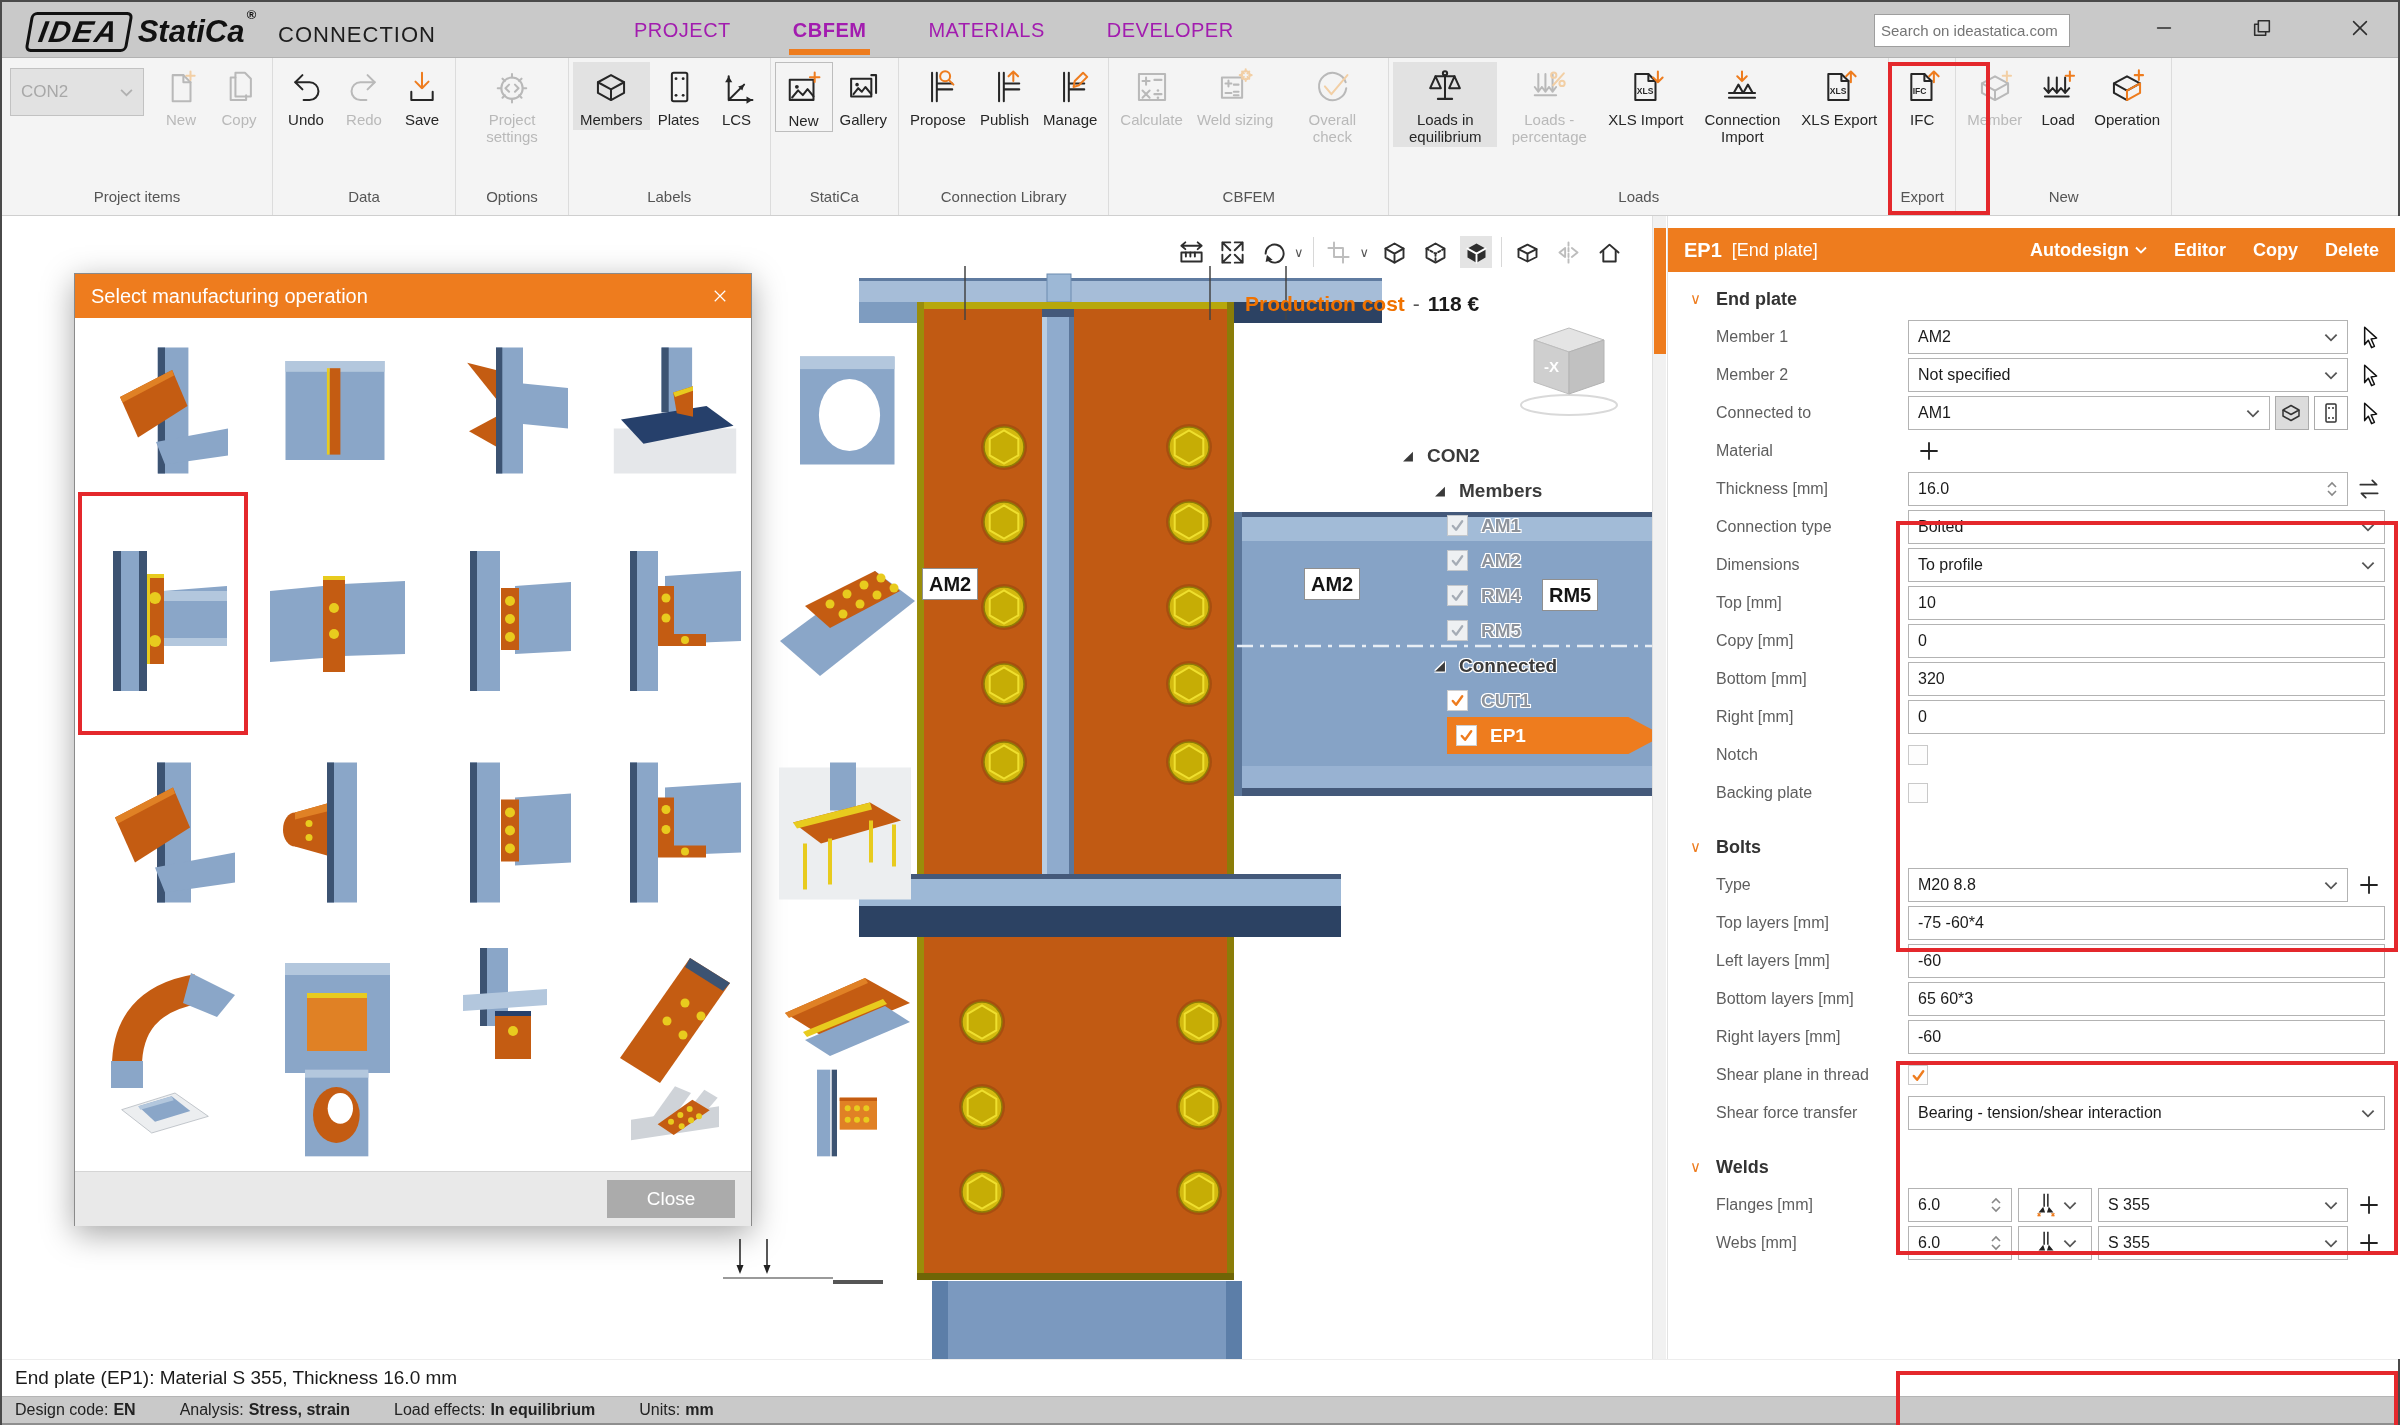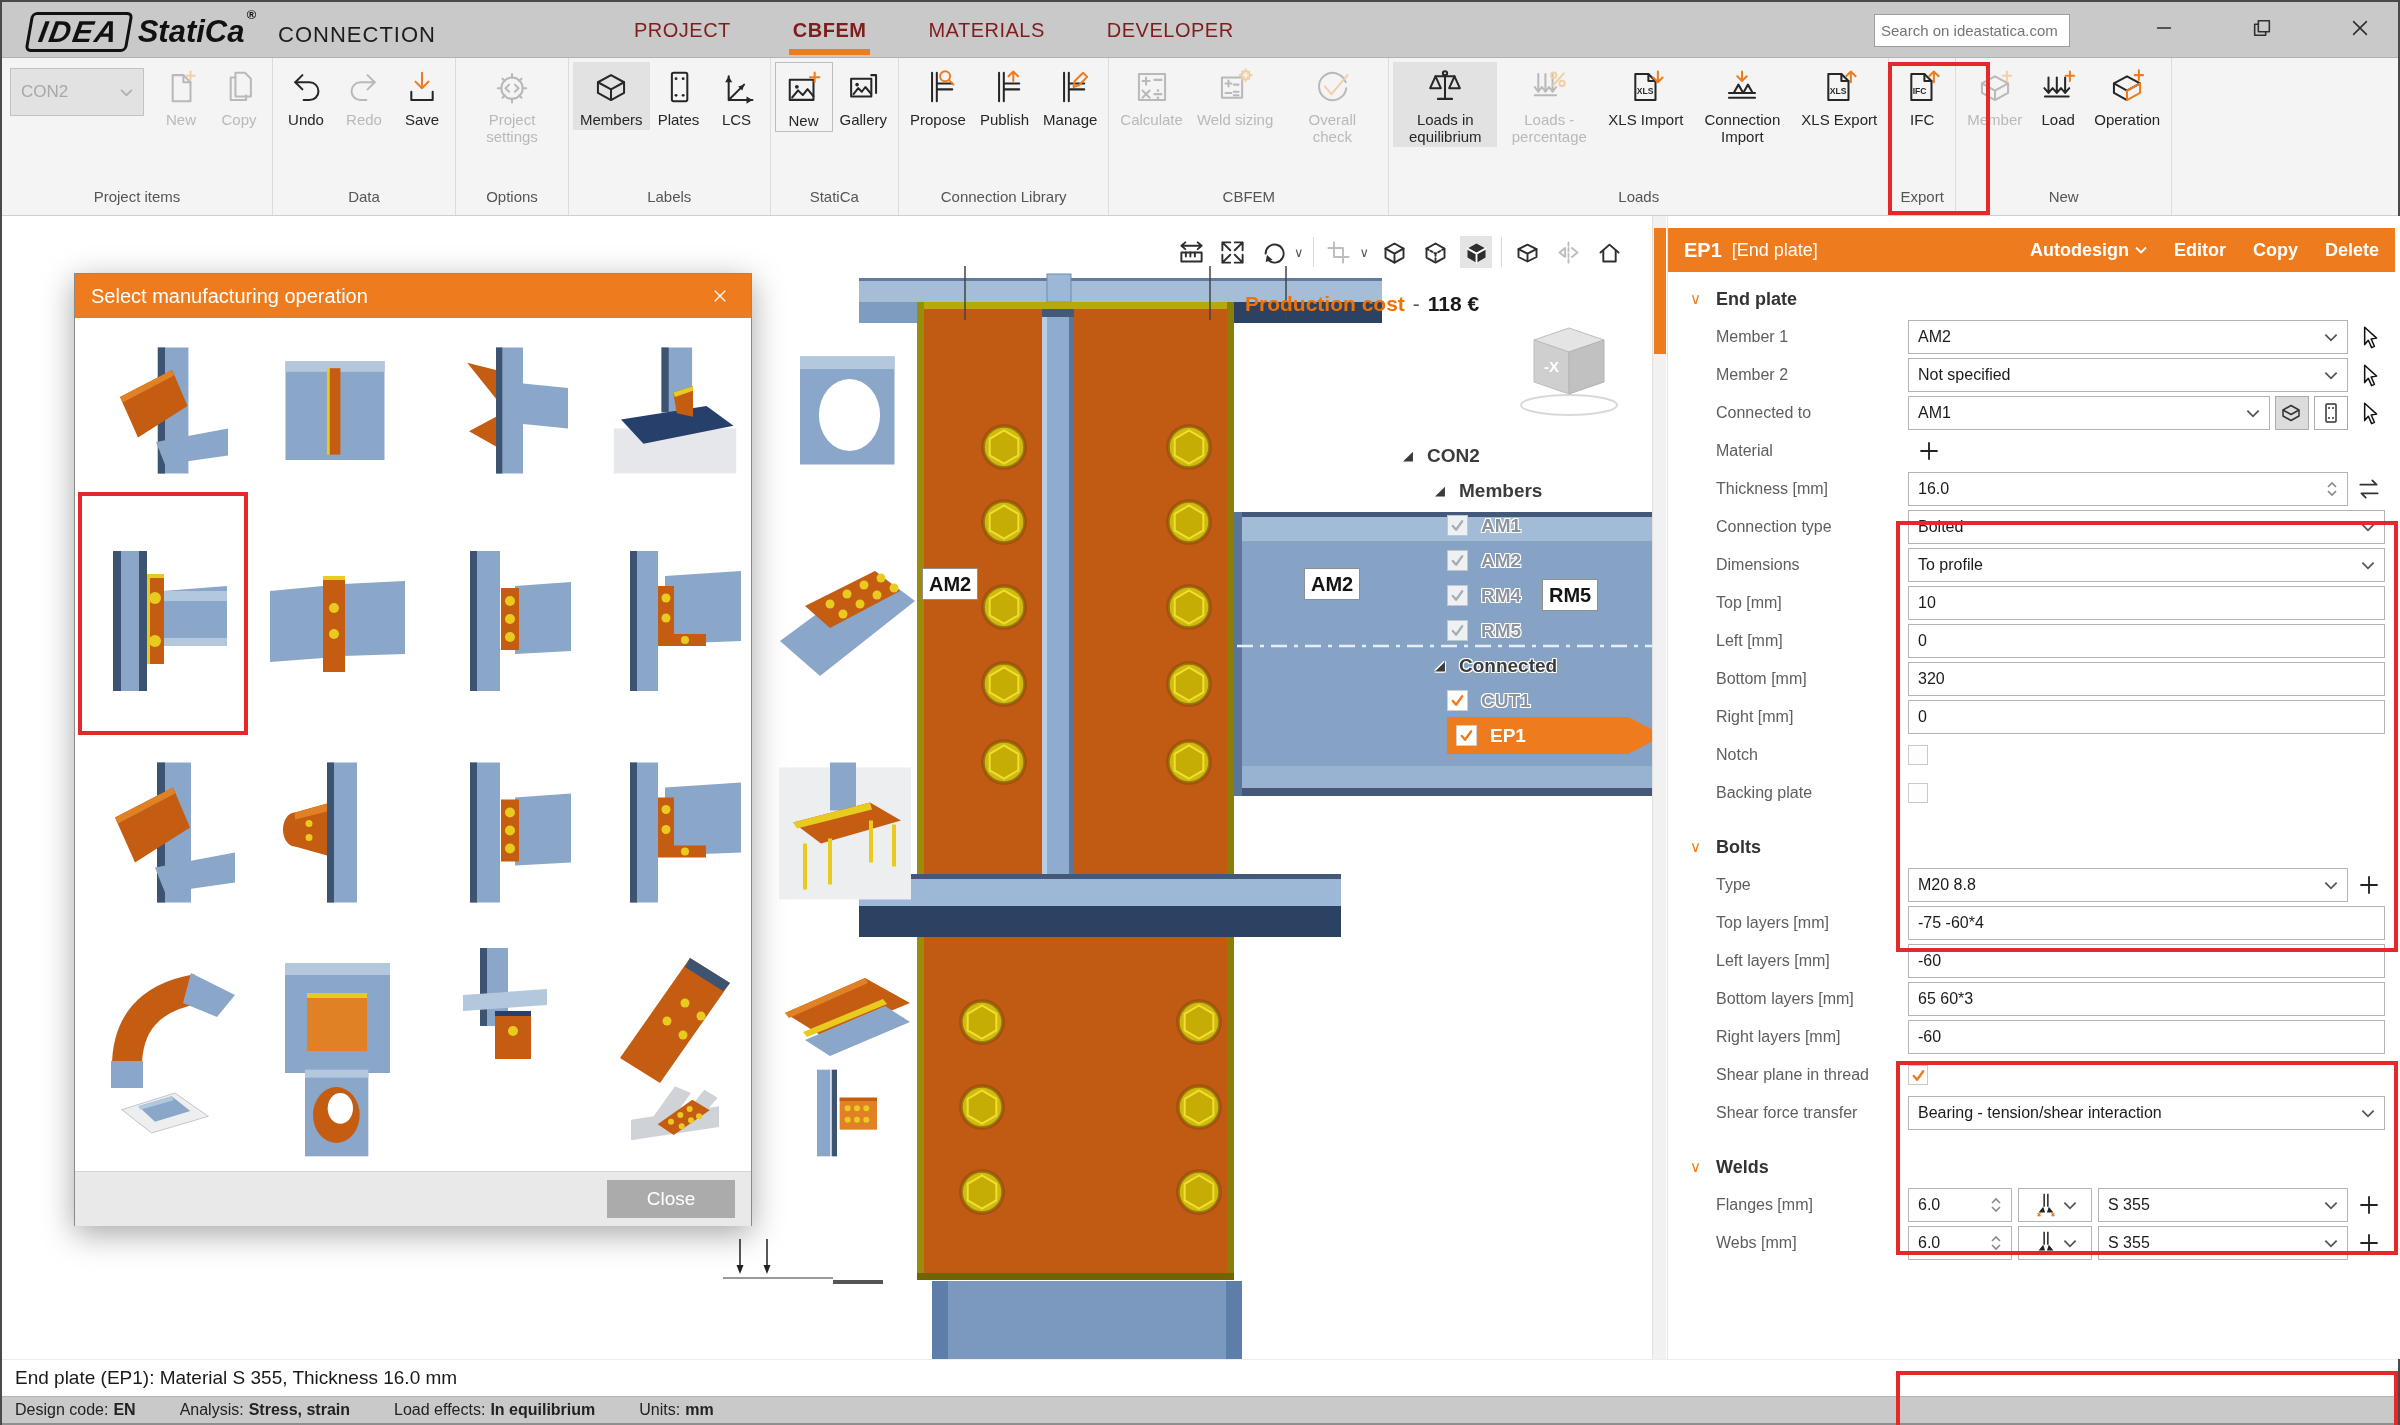--- a/index.html
+++ b/index.html
@@ -9,21 +9,21 @@
   .abs{position:absolute}
 
   
   .titlebar{position:absolute;left:0;top:0;width:100%;height:56px;background:#c9c9c9;border-bottom:1px solid #b2b2b2}
   .logo{position:absolute;left:26px;top:10px;display:flex;align-items:baseline;color:#111}
   .logo .idea{font-style:italic;font-weight:900;font-size:30px;letter-spacing:2px;border:3px solid #111;border-radius:6px;padding:0 8px;transform:skew(-10deg);text-transform:uppercase}
   .logo .statica{font-style:italic;font-weight:700;font-size:31px;margin-left:8px}
   .logo .reg{font-size:13px;vertical-align:super;margin-left:2px;position:relative;top:-12px}
   .logo .product{font-size:22px;font-weight:400;letter-spacing:1px;margin-left:22px;color:#1d1d1d}
   .tabs{position:absolute;left:632px;top:0;height:56px;display:flex;gap:62px;align-items:center}
-  .tab{position:relative;font-size:20px;letter-spacing:.5px;color:#7f1d1d;height:56px;display:flex;align-items:center;cursor:default}
+  .tab{position:relative;font-size:20px;letter-spacing:.5px;color:#a21caf;height:56px;display:flex;align-items:center;cursor:default}
   .tab.active{font-weight:700}
   .tab.active::after{content:"";position:absolute;left:-4px;right:-4px;bottom:3px;height:6px;background:#EE7C1E}
   .search{position:absolute;left:1872px;top:12px;width:196px;height:33px;background:#fff;border:1px solid #9e9e9e;display:flex;align-items:center;padding:0 6px}
   .search input{border:none;outline:none;flex:1;font-size:15px;color:#555;font-family:inherit;background:transparent}
   .search svg{width:18px;height:18px}
   .winbtns{position:absolute;right:18px;top:8px;display:flex;gap:58px}
   .winbtn{width:40px;height:36px;display:flex;align-items:center;justify-content:center;color:#2e2e2e}
   .winbtn svg{width:22px;height:22px}
 
   
@@ -829,21 +829,21 @@
             </span>
           </div>
         </div>
         <div class="prow">
           <span class="plabel">Top [mm]</span>
           <div class="pfield">
             <span class="val">10</span>
           </div>
         </div>
         <div class="prow">
-          <span class="plabel">Left [mm]</span>
+          <span class="plabel">Copy [mm]</span>
           <div class="pfield">
             <span class="val">0</span>
           </div>
         </div>
         <div class="prow">
           <span class="plabel">Bottom [mm]</span>
           <div class="pfield">
             <span class="val">320</span>
           </div>
         </div>

